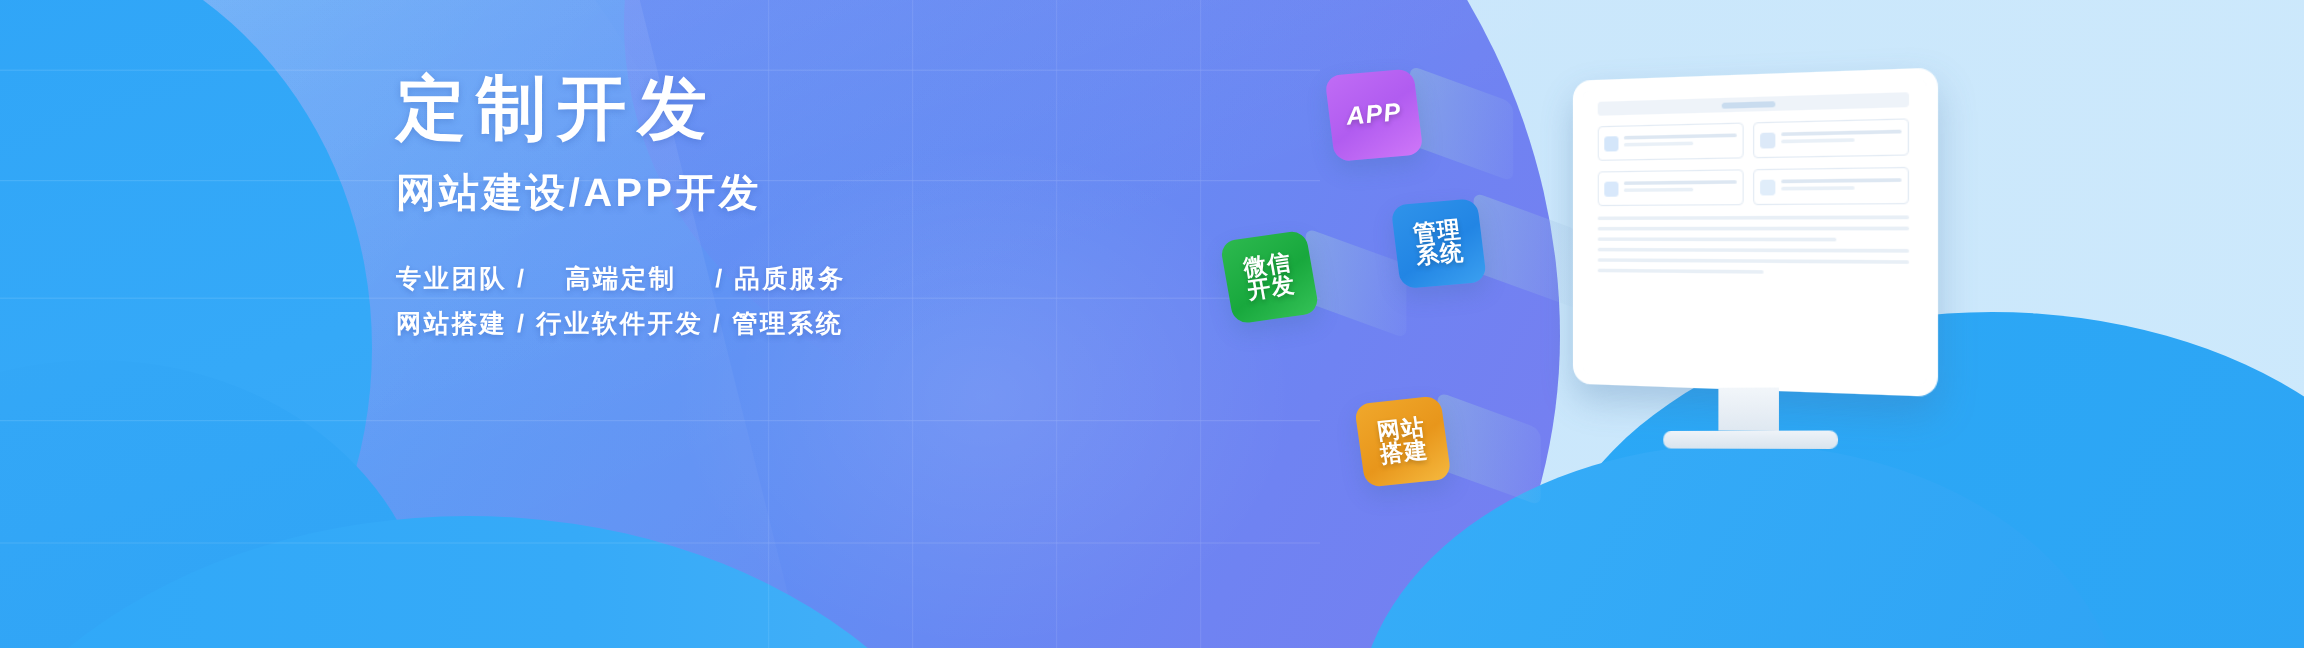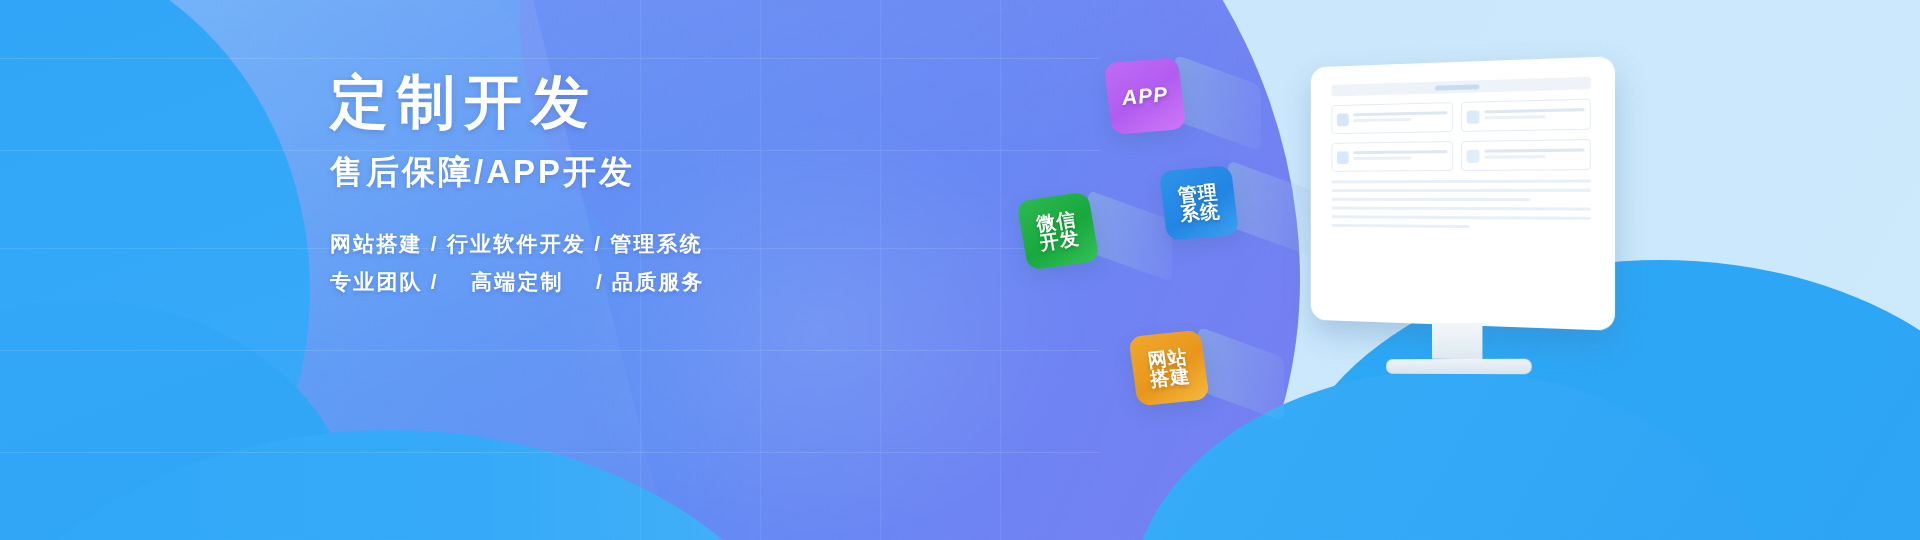--- a/index.html
+++ b/index.html
@@ -107,21 +107,21 @@
     background: rgba(255,255,255,0.55);
   }
   .grid-lines .v {
     position: absolute; top: 0; height: 100%; width: 1px;
     background: rgba(255,255,255,0.40);
   }
 
   
   .text-block {
     position: absolute;
-    left: 330px; top: 71px;
+    left: 330px; top: 60px;
     width: 470px;
   }
   .title-main {
     font-size: 58px;
     font-weight: 800;
     color: #ffffff;
     letter-spacing: 9px;
     line-height: 1.08;
     text-shadow: 0 2px 6px rgba(40,80,170,0.28);
   }
@@ -309,24 +309,24 @@
       <div class="h" style="top:452px"></div>
       <div class="v" style="left:640px"></div>
       <div class="v" style="left:760px"></div>
       <div class="v" style="left:880px"></div>
       <div class="v" style="left:1000px"></div>
     </div>
   </div>
 
   <div class="text-block">
     <div class="title-main">定制开发</div>
-    <div class="title-sub">售后保障/APP开发</div>
+    <div class="title-sub">网站建设/APP开发</div>
     <div class="desc-list">
+      <div class="desc-line">专业团队 /    高端定制    / 品质服务</div>
       <div class="desc-line">网站搭建 / 行业软件开发 / 管理系统</div>
-      <div class="desc-line">专业团队 /    高端定制    / 品质服务</div>
     </div>
   </div>
 
   <div class="cards">
 
     <div class="card-shadow" id="shadow-app"></div>
     <div class="card-shadow" id="shadow-mgmt"></div>
     <div class="card-shadow" id="shadow-wechat"></div>
     <div class="card-shadow" id="shadow-site"></div>
 

